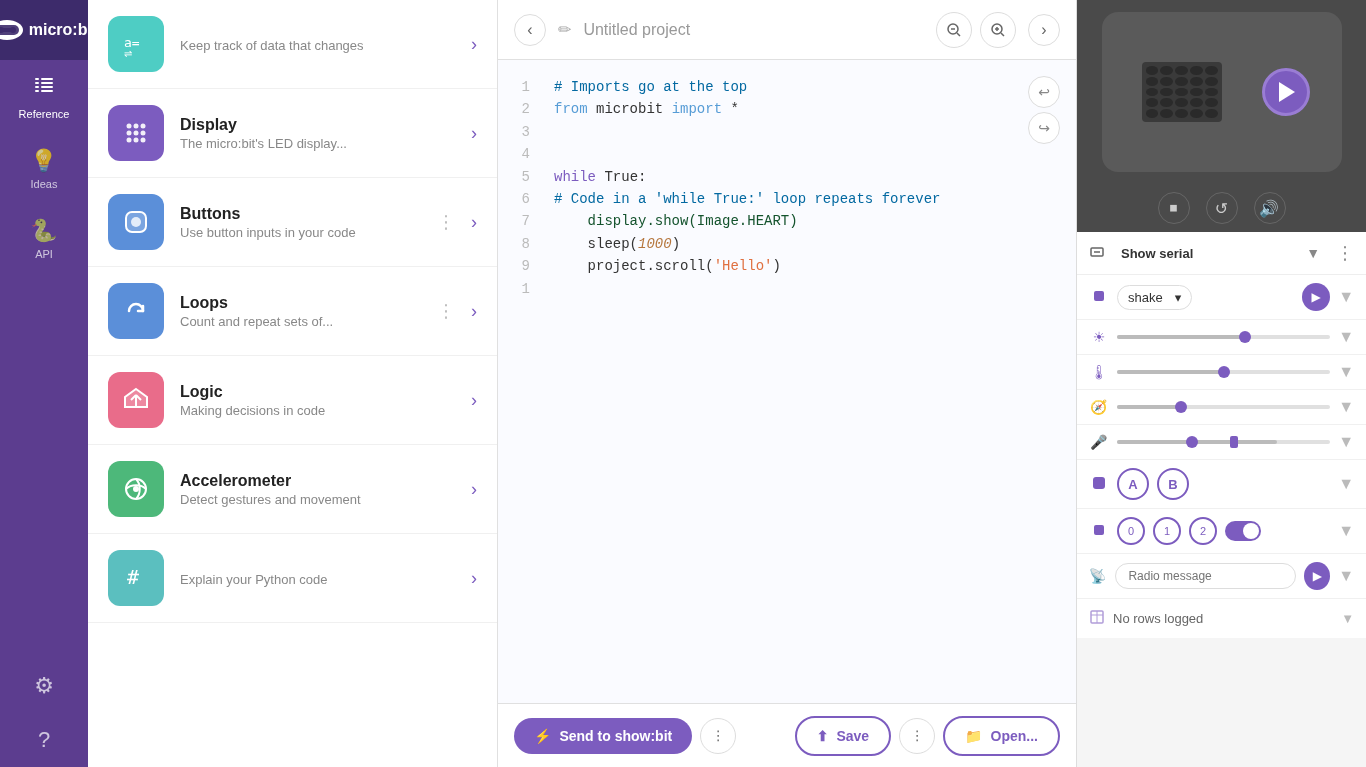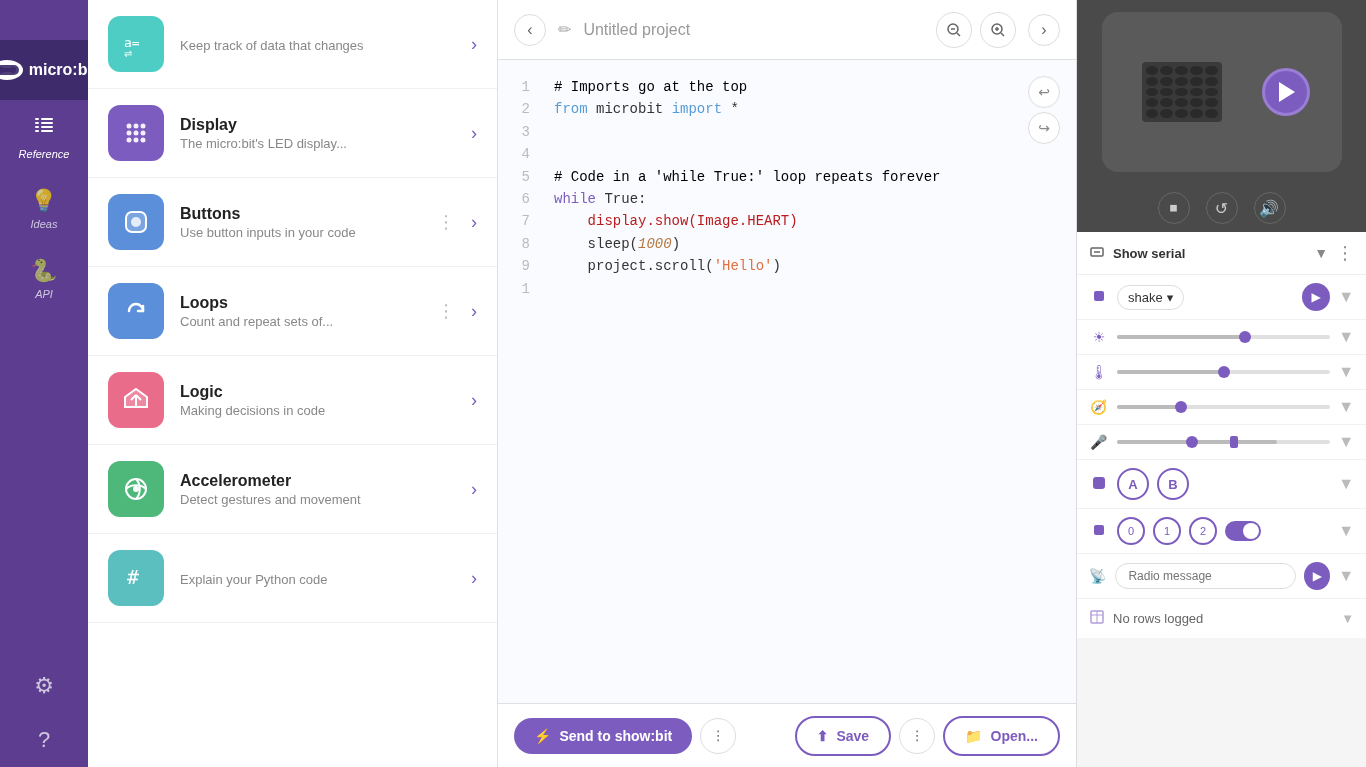--- a/index.html
+++ b/index.html
@@ -16,21 +16,20 @@
       z-index: 10;
     }
     .logo-area {
       width: 100%;
       background: #3d2b6b;
       padding: 12px 8px;
       display: flex;
       align-items: center;
       justify-content: center;
       height: 60px;
-      margin-top: 40px;
     }
     .logo-text {
       color: white;
       font-size: 16px;
       font-weight: bold;
       display: flex;
       align-items: center;
       gap: 6px;
     }
     .logo-icon {
@@ -50,21 +49,21 @@
       align-items: center;
       padding: 14px 8px;
       color: rgba(255,255,255,0.7);
       cursor: pointer;
       width: 100%;
       text-align: center;
       gap: 4px;
     }
     .nav-item.active { color: white; }
     .nav-item .nav-icon { font-size: 22px; }
-    .nav-item .nav-label { font-size: 11px; font-style: italic; }
+    .nav-item .nav-label { font-size: 11px; }
     .nav-spacer { flex: 1; }
 
     
     .sidebar {
       width: 410px;
       background: white;
       border-right: 1px solid #e0e0e0;
       display: flex;
       flex-direction: column;
       overflow-y: auto;
@@ -347,21 +346,21 @@
     }
 
     .serial-section {
       background: white;
     }
     .serial-header {
       display: flex;
       align-items: center;
       padding: 10px 12px;
       border-bottom: 1px solid #eee;
-      gap: 8px;
+      gap: 16px;
       font-size: 13px;
       font-weight: 600;
       color: #333;
     }
     .serial-icon { color: #888; }
 
     .sensor-row {
       display: flex;
       align-items: center;
       padding: 8px 12px;
@@ -484,30 +483,30 @@
     .no-rows {
       display: flex;
       align-items: center;
       padding: 10px 12px;
       gap: 8px;
       color: #666;
       font-size: 13px;
     }
 
     
-    .c-comment { color: #000000; }
+    .c-comment { color: #0369a1; }
     .c-keyword { color: #7c5cbf; }
     .c-string { color: #e07040; }
     .c-number { color: #b5763d; font-style: italic; }
     .c-import { color: #569cd6; }
 
     .shake-dropdown {
       display: flex;
       align-items: flex-end;
-      gap: 4px;
+      gap: 12px;
       border: 1px solid #ddd;
       border-radius: 20px;
       padding: 4px 10px;
       font-size: 13px;
       background: white;
       cursor: pointer;
       color: #333;
     }
 
     .collapse-arrow { color: #bbb; }
@@ -718,23 +717,23 @@
       <div class="line-num">7</div>
       <div class="line-num">8</div>
       <div class="line-num">9</div>
       <div class="line-num">1</div>
     </div>
     <div class="code-content">
       <div class="code-line"><span class="c-comment"># Imports go at the top</span></div>
       <div class="code-line"><span class="c-import">from</span> <span style="color:#333">microbit</span> <span class="c-import">import</span> <span style="color:#333">*</span></div>
       <div class="code-line"></div>
       <div class="code-line"></div>
+      <div class="code-line"><span class="c-keyword">while</span> <span style="color:#333">True:</span></div>
       <div class="code-line"><span class="c-comment"># Code in a 'while True:' loop repeats forever</span></div>
-      <div class="code-line"><span class="c-keyword">while</span> <span style="color:#333">True:</span></div>
-      <div class="code-line">    <span style="color:#b91c1c">display.show(Image.HEART)</span></div>
+      <div class="code-line">    <span style="color:#14532d">display.show(Image.HEART)</span></div>
       <div class="code-line">    <span style="color:#333">sleep(</span><span class="c-number">1000</span><span style="color:#333">)</span></div>
       <div class="code-line">    <span style="color:#333">project.scroll(</span><span class="c-string">'Hello'</span><span style="color:#333">)</span></div>
       <div class="code-line"></div>
     </div>
     <div class="undo-redo">
       <button class="undo-btn">↩</button>
       <button class="redo-btn">↪</button>
     </div>
   </div>
 

